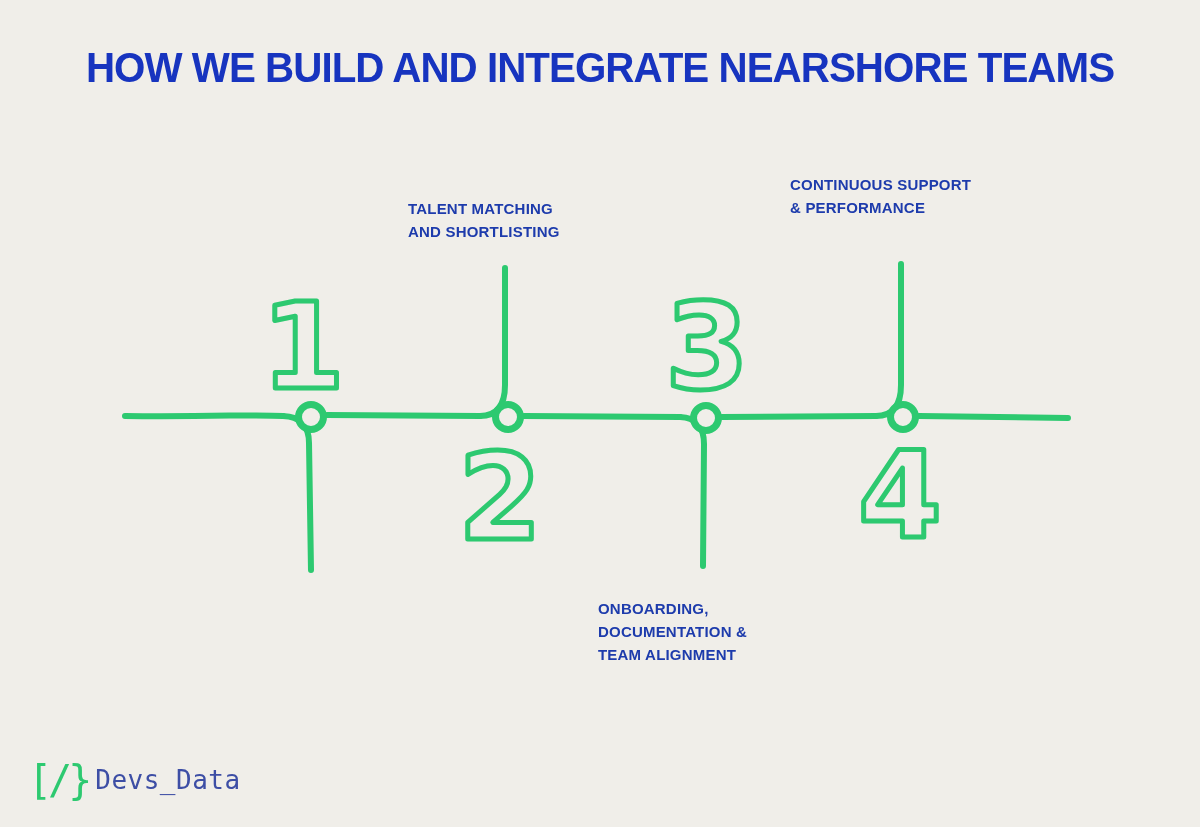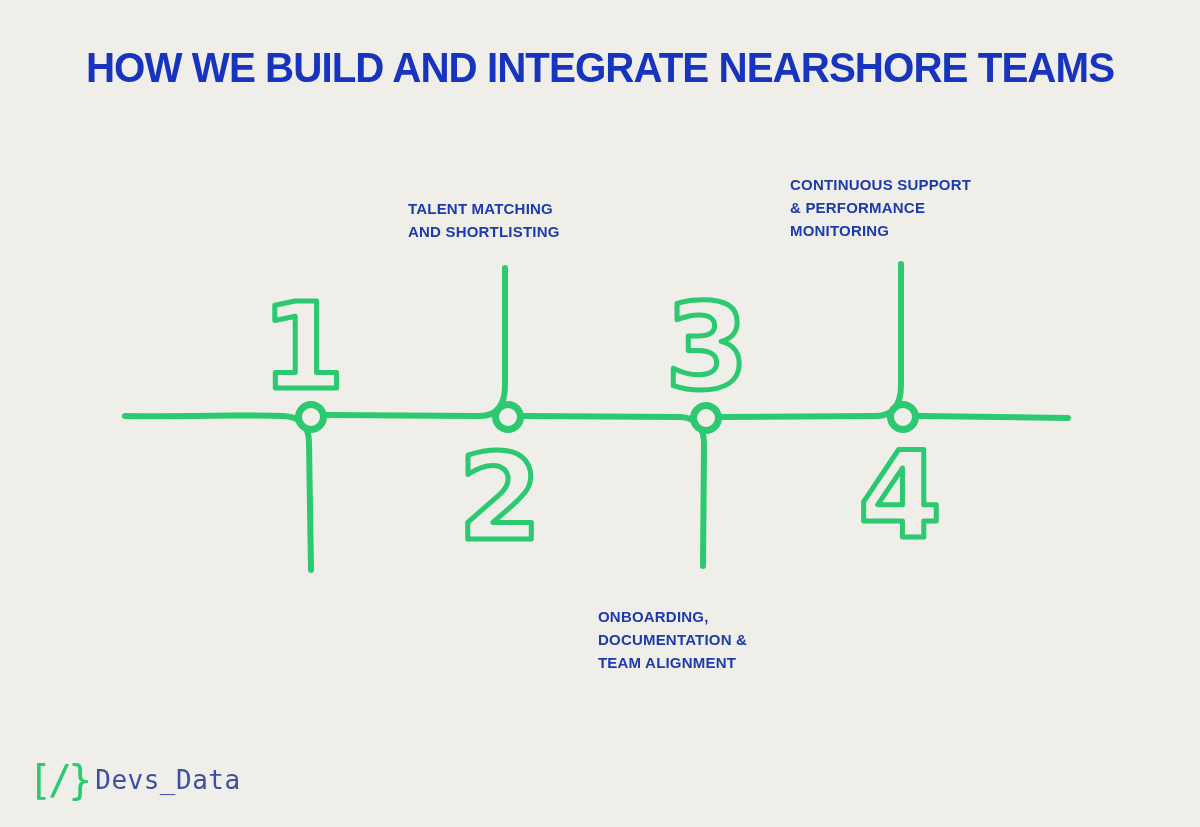--- a/index.html
+++ b/index.html
@@ -95,30 +95,29 @@
     <text class="step-number" x="707" y="388">3</text>
     <text class="step-number" x="900" y="537">4</text>
   </svg>
 
 
   <div class="step-label" style="left:396px;top:197px;margin-left:12px;">
     <div>TALENT MATCHING</div>
     <div>AND SHORTLISTING</div>
   </div>
 
-  <div class="step-label" style="left:598px;top:597px;margin-top:8px;">
+  <div class="step-label" style="left:598px;top:597px;">
     <div>ONBOARDING,</div>
     <div>DOCUMENTATION &amp;</div>
     <div>TEAM ALIGNMENT</div>
   </div>
 
   <div class="step-label" style="left:790px;top:173px;">
     <div>CONTINUOUS SUPPORT</div>
     <div>&amp; PERFORMANCE</div>
-    <div>MONITORING</div>
   </div>
 
   <div class="logo">
     <span class="logo-bracket">[/}</span>
     <span class="logo-text">Devs_Data</span>
   </div>
 
 </div>
 
 </body></html>

